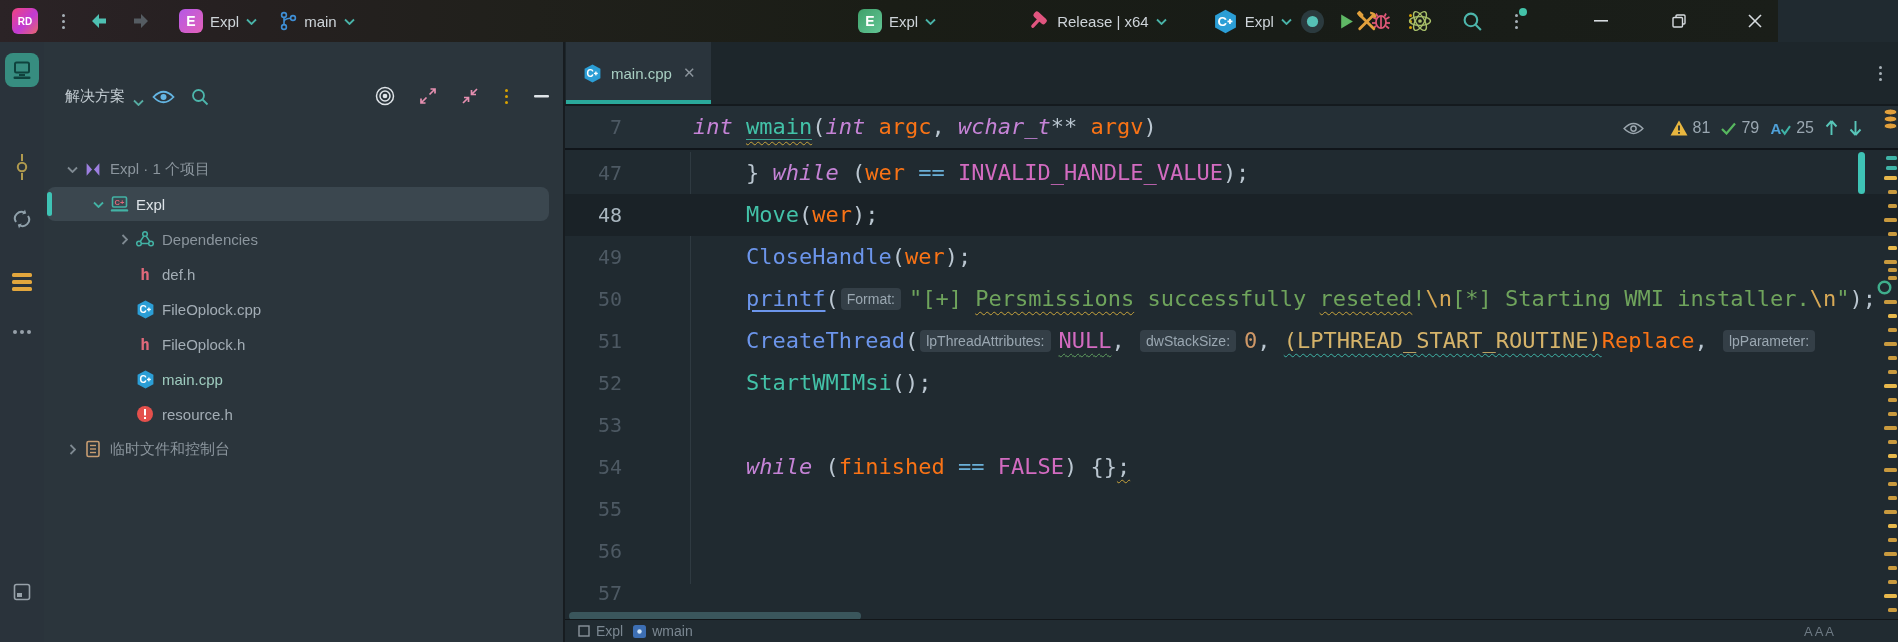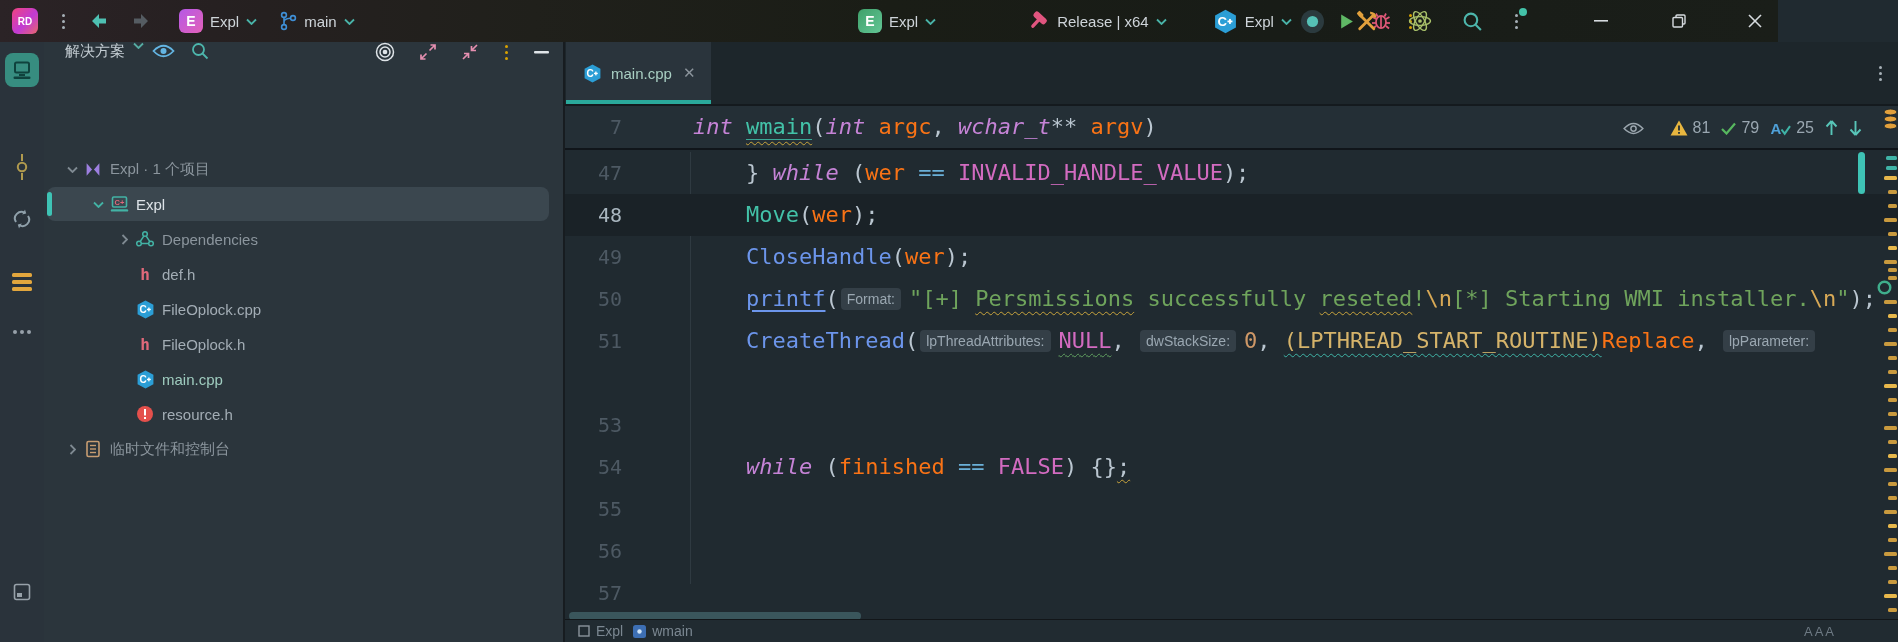--- a/index.html
+++ b/index.html
@@ -26,21 +26,21 @@
   .kebab i{width:3px;height:3px;border-radius:50%;background:#a7b0b7;display:block;}
   .kebab.orange i{background:#d8a200;}
   .kebab.yellow i{background:#d8a200;}
   .winbtn{color:#d6dbdf;display:flex;align-items:center;justify-content:center;width:30px;height:30px;}
   
   #stripe{position:absolute;left:0;top:42px;width:44px;bottom:0;background:#2a333b;}
   .stripe-item{position:absolute;left:0;width:44px;height:36px;display:flex;align-items:center;justify-content:center;}
   .stripe-tile{width:34px;height:34px;border-radius:8px;background:#378d80;display:flex;align-items:center;justify-content:center;}
   
   #panel{position:absolute;left:44px;top:42px;width:519px;bottom:0;background:#2b353c;}
-  #panel-header{position:absolute;left:0;top:0;right:0;height:64px;display:flex;align-items:flex-start;padding:0 14px 0 21px;box-sizing:border-box;}
+  #panel-header{position:absolute;left:0;top:0;right:0;height:64px;display:flex;align-items:flex-end;padding:0 14px 0 21px;box-sizing:border-box;}
   #panel-title{font-size:15px;color:#c3ccd2;margin-right:8px;}
   .ph-icons-left{display:flex;align-items:center;gap:16px;margin-left:8px;}
   .ph-icons-right{margin-left:auto;display:flex;align-items:center;gap:24px;}
   #tree{position:absolute;left:0;top:64px;right:0;bottom:0;}
   .tree-row{position:absolute;left:3px;right:14px;height:34px;display:flex;align-items:center;border-radius:8px;}
   .tree-row.selected{background:#3b474f;}
   .tree-accent{position:absolute;left:0;top:5px;width:5px;height:24px;border-radius:3px;background:#3ec3b5;}
   .tree-chev{width:20px;height:20px;display:flex;align-items:center;justify-content:center;flex:none;}
   .tree-icon{width:22px;height:20px;display:flex;align-items:center;justify-content:center;flex:none;margin-right:6px;}
   .tree-label{font-size:15px;color:#a3adb5;white-space:nowrap;}
@@ -542,20 +542,24 @@
           <span class="code-text" style="left: 181px;"><span class="tk fnb">CloseHandle</span><span class="tk punc">(</span><span class="tk var">wer</span><span class="tk punc">);</span></span>
         </div>
         <div class="code-line" style="top: 126px;">
           <span class="ln">50</span>
           <span class="code-text" style="left: 181px;"><span class="tk fnb ul">printf</span><span class="tk punc">(</span><span class="inlay">Format:</span><span class="tk str">"[+] </span><span class="tk str w-y">Persmissions</span><span class="tk str"> successfully </span><span class="tk str w-y">reseted</span><span class="tk str">!</span><span class="tk esc">\n</span><span class="tk str">[*] Starting WMI installer.</span><span class="tk esc">\n</span><span class="tk str">"</span><span class="tk punc">);</span></span>
         </div>
         <div class="code-line" style="top: 168px;">
           <span class="ln">51</span>
           <span class="code-text" style="left: 181px;"><span class="tk fnb">CreateThread</span><span class="tk punc">(</span><span class="inlay">lpThreadAttributes:</span><span class="tk macro w-g">NULL</span><span class="tk punc">, </span><span class="inlay">dwStackSize:</span><span class="tk num">0</span><span class="tk punc">, </span><span class="tk cast w-t">(LPTHREAD_START_ROUTINE)</span><span class="tk var">Replace</span><span class="tk punc">, </span><span class="inlay">lpParameter:</span></span>
         </div>
+        <div class="code-line" style="top: 210px;">
+          <span class="ln">52</span>
+          <span class="code-text" style="left: 181px;"><span class="tk fn">StartWMIMsi</span><span class="tk punc">();</span></span>
+        </div>
         <div class="code-line" style="top: 252px;">
           <span class="ln">53</span>
           <span class="code-text" style="left: 181px;"></span>
         </div>
         <div class="code-line" style="top: 294px;">
           <span class="ln">54</span>
           <span class="code-text" style="left: 181px;"><span class="tk kw">while </span><span class="tk punc">(</span><span class="tk var">finished </span><span class="tk op">== </span><span class="tk macro">FALSE</span><span class="tk punc">) {}</span><span class="tk punc w-y">;</span></span>
         </div>
         <div class="code-line" style="top: 336px;">
           <span class="ln">55</span>

